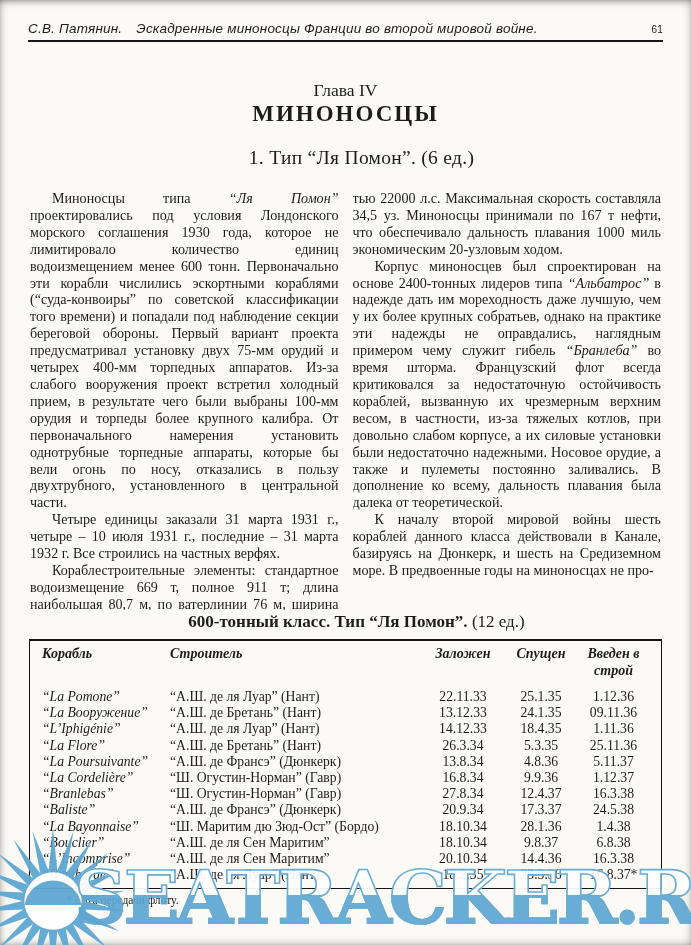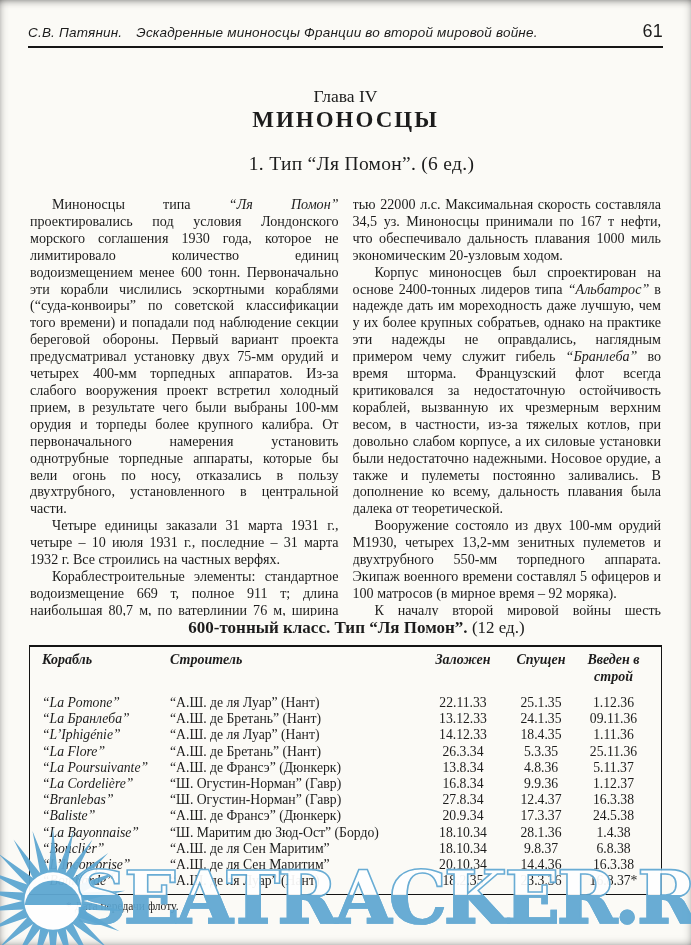--- a/index.html
+++ b/index.html
@@ -14,21 +14,21 @@
   }
   
   .runhead{
     margin:0 28px; padding-top:21px; padding-bottom:4px;
     border-bottom:2px solid #161616;
     display:flex; align-items:baseline;
     font-family:"Liberation Sans", sans-serif;
     font-style:italic; font-size:13.5px; letter-spacing:.2px;
   }
   .runhead .author{margin-right:14px;}
-  .runhead .pageno{margin-left:auto; font-style:normal; font-size:18px;}
+  .runhead .pageno{margin-left:auto; font-style:normal; font-size:10px;}
   
   .chapter{ text-align:center; margin-top:38px; }
   .chapter-kicker{ font-size:17.5px; }
   .chapter-title{ font-size:23px; font-weight:bold; letter-spacing:2px; }
   .section-title{ text-align:center; font-size:19.5px; margin-top:20px; letter-spacing:.3px;padding-left:32px; }
   
   .cols{ display:flex; gap:14px; margin:21px 30px 0; height:420px; overflow:hidden; }
   .col{ flex:1 1 0; overflow:hidden; }
   .body-p{
     margin:0; font-size:14.1px; line-height:16.9px;
@@ -87,21 +87,20 @@
 
   <div class="cols">
     <div class="col col-left">
         <p class="body-p">Миноносцы типа <i>“Ля Помон”</i> проектировались под условия Лондонского морского соглашения 1930 года, которое не лимитировало количество единиц водоизмещением менее 600 тонн. Первоначально эти корабли числились эскортными кораблями (“суда-конвоиры” по советской классификации того времени) и попадали под наблюдение секции береговой обороны. Первый вариант проекта предусматривал установку двух 75-мм орудий и четырех 400-мм торпедных аппаратов. Из-за слабого вооружения проект встретил холодный прием, в результате чего были выбраны 100-мм орудия и торпеды более крупного калибра. От первоначального намерения установить однотрубные торпедные аппараты, которые бы вели огонь по носу, отказались в пользу двухтрубного, установленного в центральной части.</p>
         <p class="body-p">Четыре единицы заказали 31 марта 1931 г., четыре – 10 июля 1931 г., последние – 31 марта 1932 г. Все строились на частных верфях.</p>
         <p class="body-p">Кораблестроительные элементы: стандартное водоизмещение 669 т, полное 911 т; длина наибольшая 80,7 м, по ватерлинии 76 м, ширина 7,96 м, осадка 3,07 м. Силовая установка – двухвальная; два котла “Индрэ”, два одноступенчатых ТЗА “Парсонс” (на ) или “Рато-Бретань” (на остальных) мощнос-</p>
       </div>
     <div class="col col-right">
         <p class="body-p">тью 22000 л.с. Максимальная скорость составляла 34,5 уз. Миноносцы принимали по 167 т нефти, что обеспечивало дальность плавания 1000 миль экономическим 20-узловым ходом.</p>
         <p class="body-p">Корпус миноносцев был спроектирован на основе 2400-тонных лидеров типа <i>“Альбатрос”</i> в надежде дать им мореходность даже лучшую, чем у их более крупных собратьев, однако на практике эти надежды не оправдались, наглядным примером чему служит гибель <i>“Бранлеба”</i> во время шторма. Французский флот всегда критиковался за недостаточную остойчивость кораблей, вызванную их чрезмерным верхним весом, в частности, из-за тяжелых котлов, при довольно слабом корпусе, а их силовые установки были недостаточно надежными. Носовое орудие, а также и пулеметы постоянно заливались. В дополнение ко всему, дальность плавания была далека от теоретической.</p>
-        <p class="body-p">Вооружение состояло из двух 100-мм орудий М1930, четырех 13,2-мм зенитных пулеметов и двухтрубного 550-мм торпедного аппарата. Экипаж военного времени составлял 5 офицеров и 100 матросов (в мирное время – 92 моряка).</p>
         <p class="body-p">К началу второй мировой войны шесть кораблей данного класса действовали в Канале, базируясь на Дюнкерк, и шесть на Средиземном море. В предвоенные годы на миноносцах не про-</p>
       </div>
   </div>
 
   <div class="tbl-title"><span class="bold">600-тонный класс. Тип “Ля Помон”.</span><span> (12 ед.)</span></div>
 
   <div class="ships-table">
     <div class="t-row t-head">
       <div class="t-cell">Корабль</div>
       <div class="t-cell">Строитель</div>
@@ -111,21 +110,21 @@
     </div>
     <div>
         <div class="t-row">
           <div class="t-cell shipname">“La Pomone”</div>
           <div class="t-cell">“А.Ш. де ля Луар” (Нант)</div>
           <div class="t-cell num">22.11.33</div>
           <div class="t-cell num">25.1.35</div>
           <div class="t-cell num">1.12.36</div>
         </div>
         <div class="t-row">
-          <div class="t-cell shipname">“La Бранлеба”</div>
+          <div class="t-cell shipname">“La Вооружение”</div>
           <div class="t-cell">“А.Ш. де Бретань” (Нант)</div>
           <div class="t-cell num">13.12.33</div>
           <div class="t-cell num">24.1.35</div>
           <div class="t-cell num">09.11.36</div>
         </div>
         <div class="t-row">
           <div class="t-cell shipname">“L’Iphigénie”</div>
           <div class="t-cell">“А.Ш. де ля Луар” (Нант)</div>
           <div class="t-cell num">14.12.33</div>
           <div class="t-cell num">18.4.35</div>

